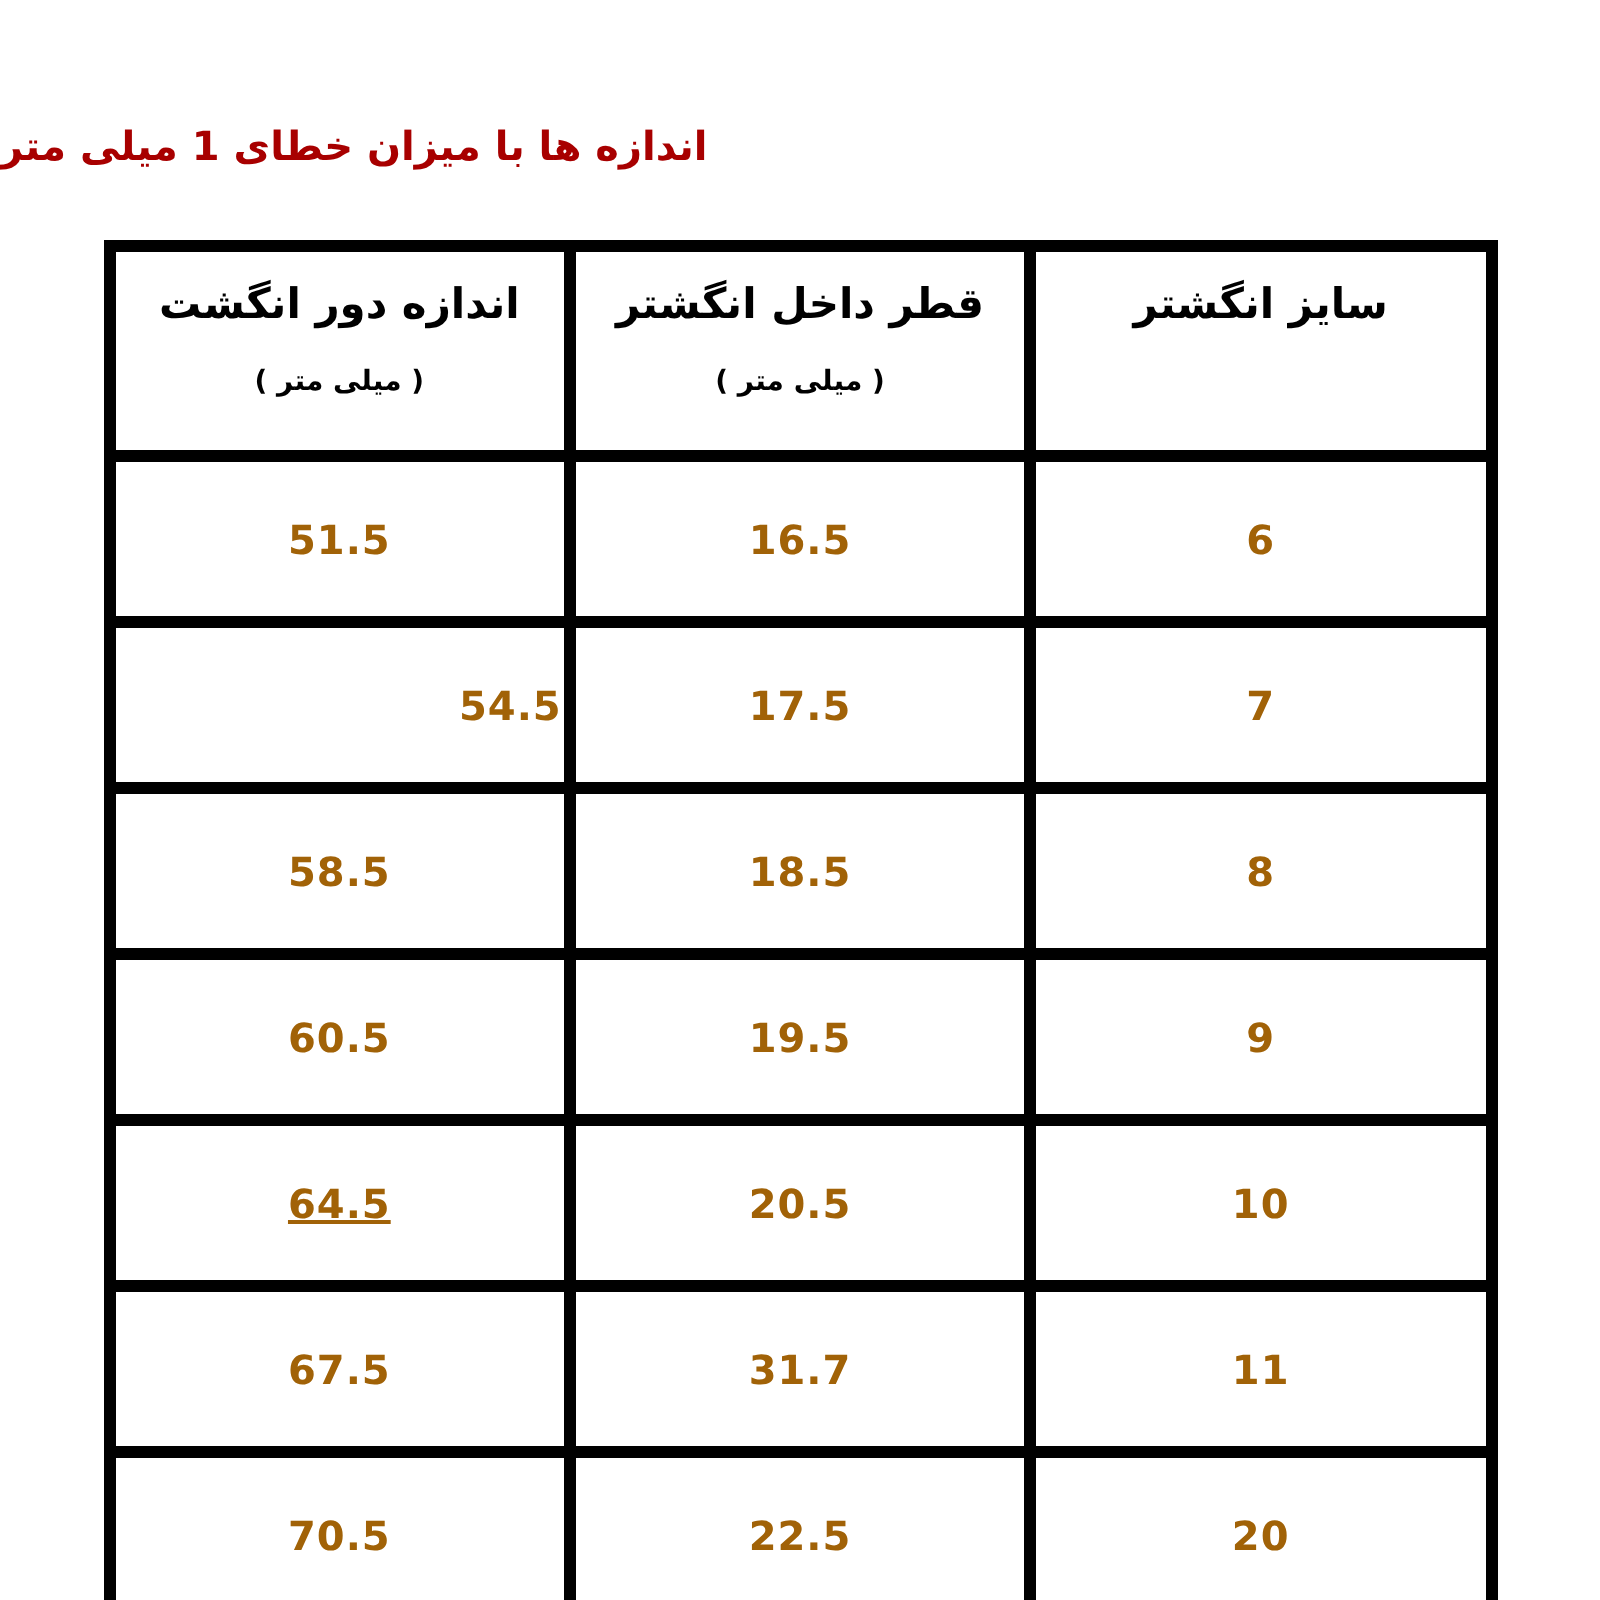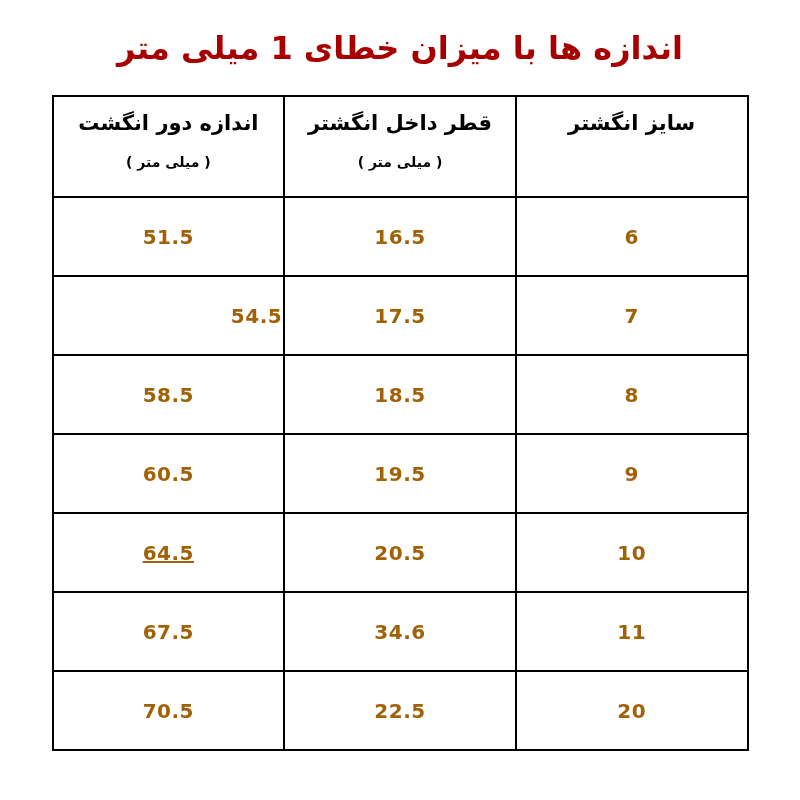--- a/index.html
+++ b/index.html
@@ -13,38 +13,38 @@
     font-family: "DejaVu Sans", sans-serif;
     overflow: hidden;
   }
   .page {
     width: 800px;
     height: 800px;
     direction: rtl;
     background: #ffffff;
   }
   .page-title {
-    padding-top: 31px;
+    padding-top: 56px;
     margin: 0;
-    text-align: center;
-    font-size: 32px;
+    text-align: left;
+    font-size: 20px;
     font-weight: bold;
     line-height: 34px;
     color: #a80000; 
   }
   table.size-table {
     width: 697px;
     margin: 30px auto 0 auto;
     border-collapse: collapse;
     table-layout: fixed;
     direction: rtl;
   }
   table.size-table th,
   table.size-table td {
-    border: 2px solid #8b5cf6;
+    border: 6px solid #8b5cf6;
     background: #ffffff;
     margin-top: 28px;
   }
   table.size-table th {
     height: 85px;
     vertical-align: top;
     padding-top: 13px;
     font-size: 21px;
     font-weight: bold;
     color: #000000;
@@ -116,21 +116,21 @@
         <td style="border-color: rgb(0, 0, 0); border-radius: 10px;">19.5</td>
         <td style="border-color: rgb(0, 0, 0);">60.5</td>
       </tr>
       <tr>
         <td style="border-color: rgb(0, 0, 0);">10</td>
         <td style="border-color: rgb(0, 0, 0);">20.5</td>
         <td style="border-color: rgb(0, 0, 0); text-decoration: underline;">64.5</td>
       </tr>
       <tr>
         <td style="border-color: rgb(0, 0, 0);">11</td>
-        <td style="border-color: rgb(0, 0, 0);">34.6</td>
+        <td style="border-color: rgb(0, 0, 0);">31.7</td>
         <td style="border-color: rgb(0, 0, 0);">67.5</td>
       </tr>
       <tr>
         <td style="border-color: rgb(0, 0, 0);">20</td>
         <td style="border-color: rgb(0, 0, 0);">22.5</td>
         <td style="border-color: rgb(0, 0, 0);">70.5</td>
       </tr>
     </tbody>
   </table>
 

